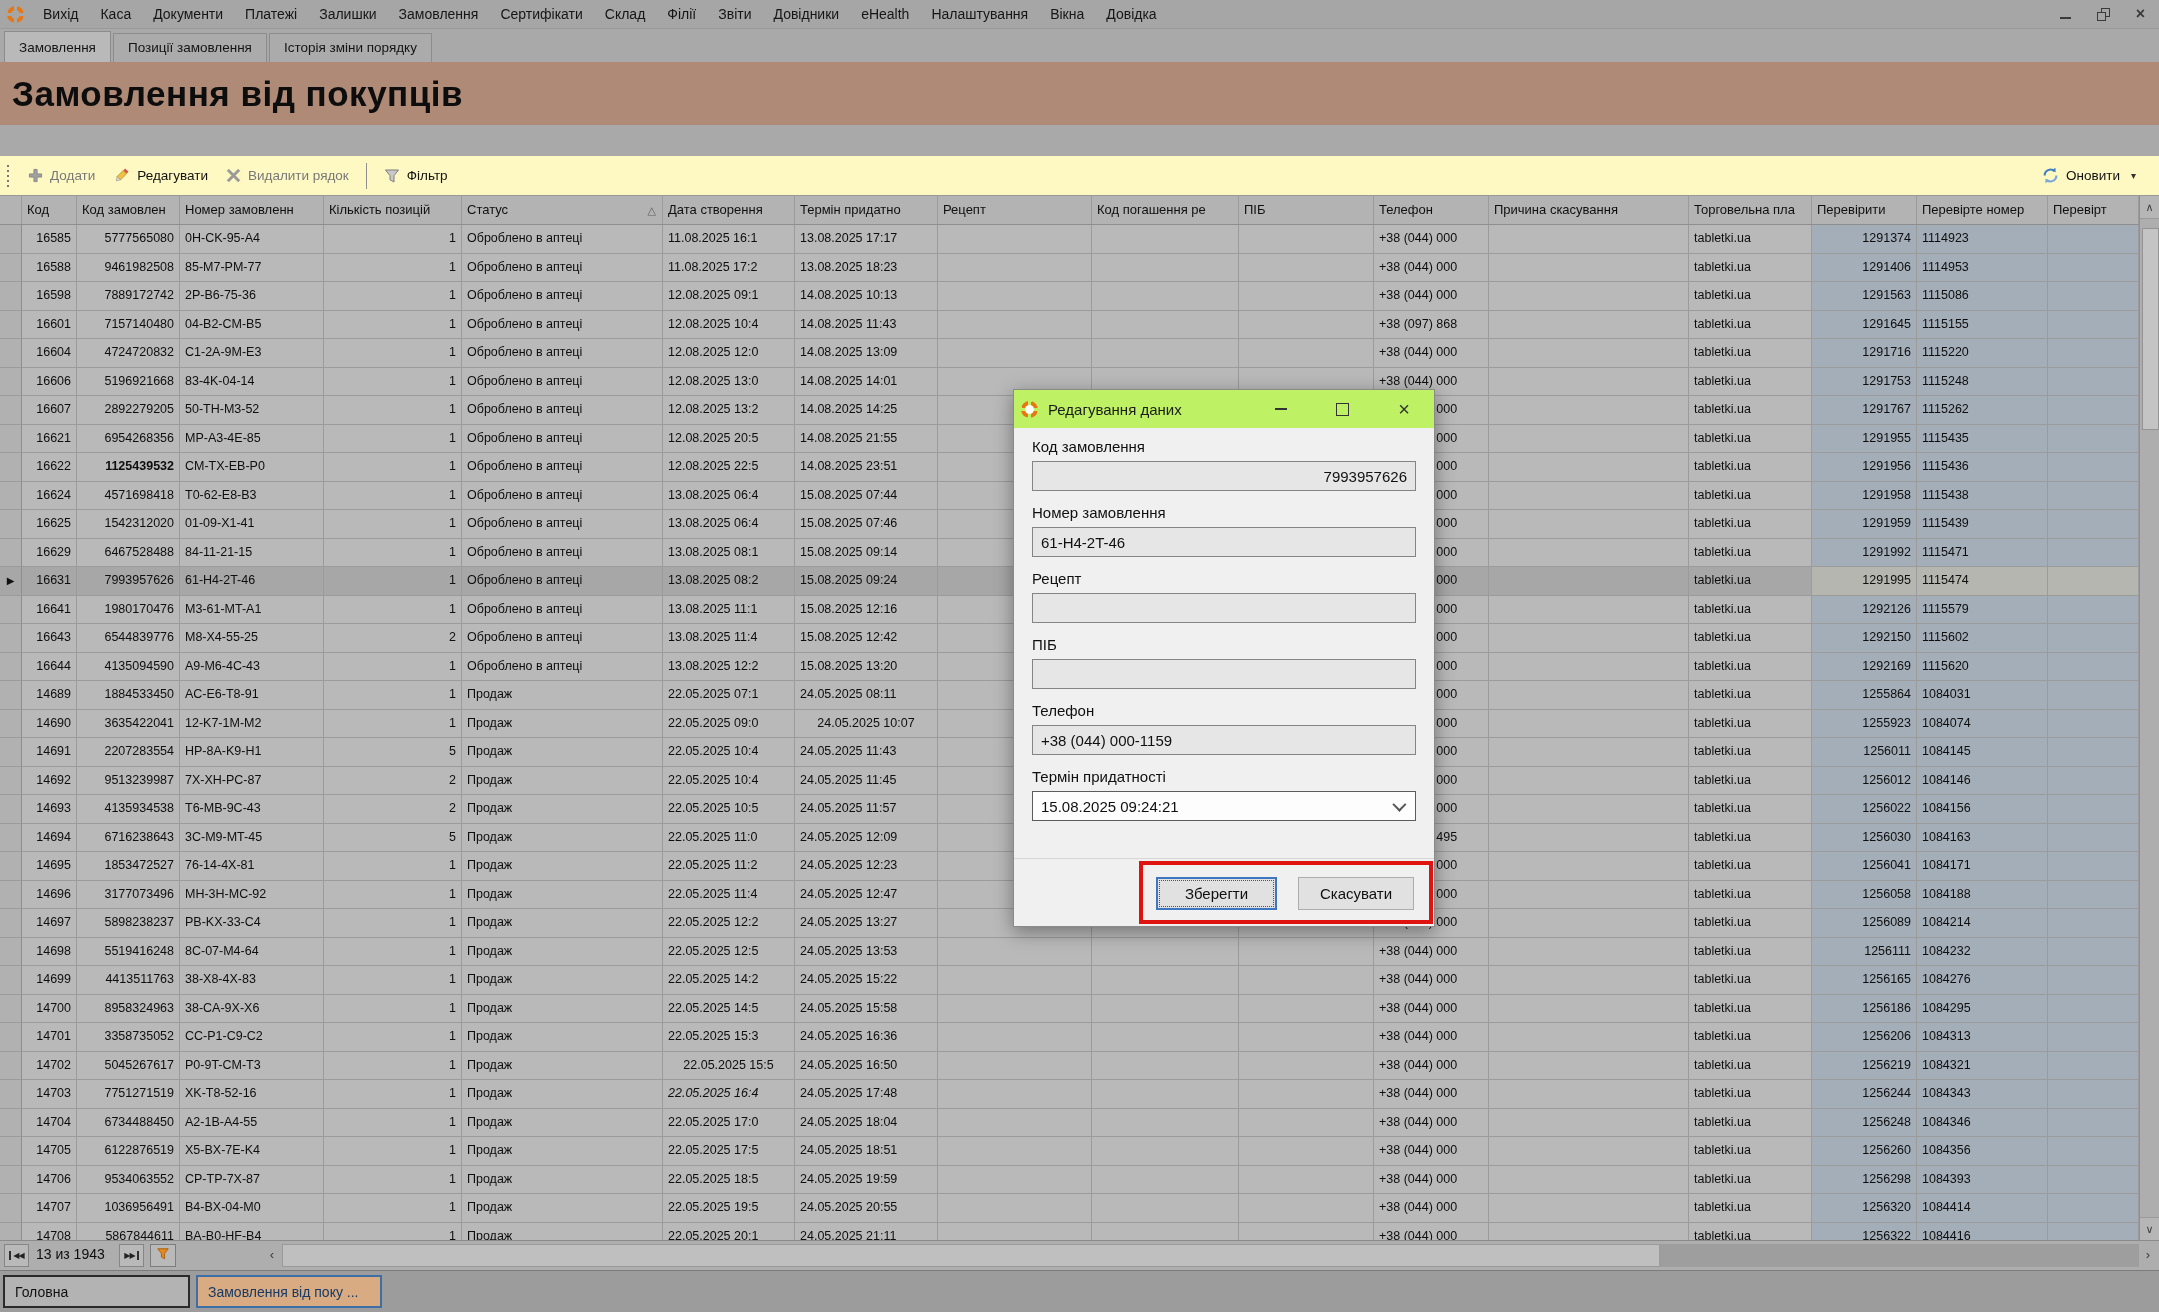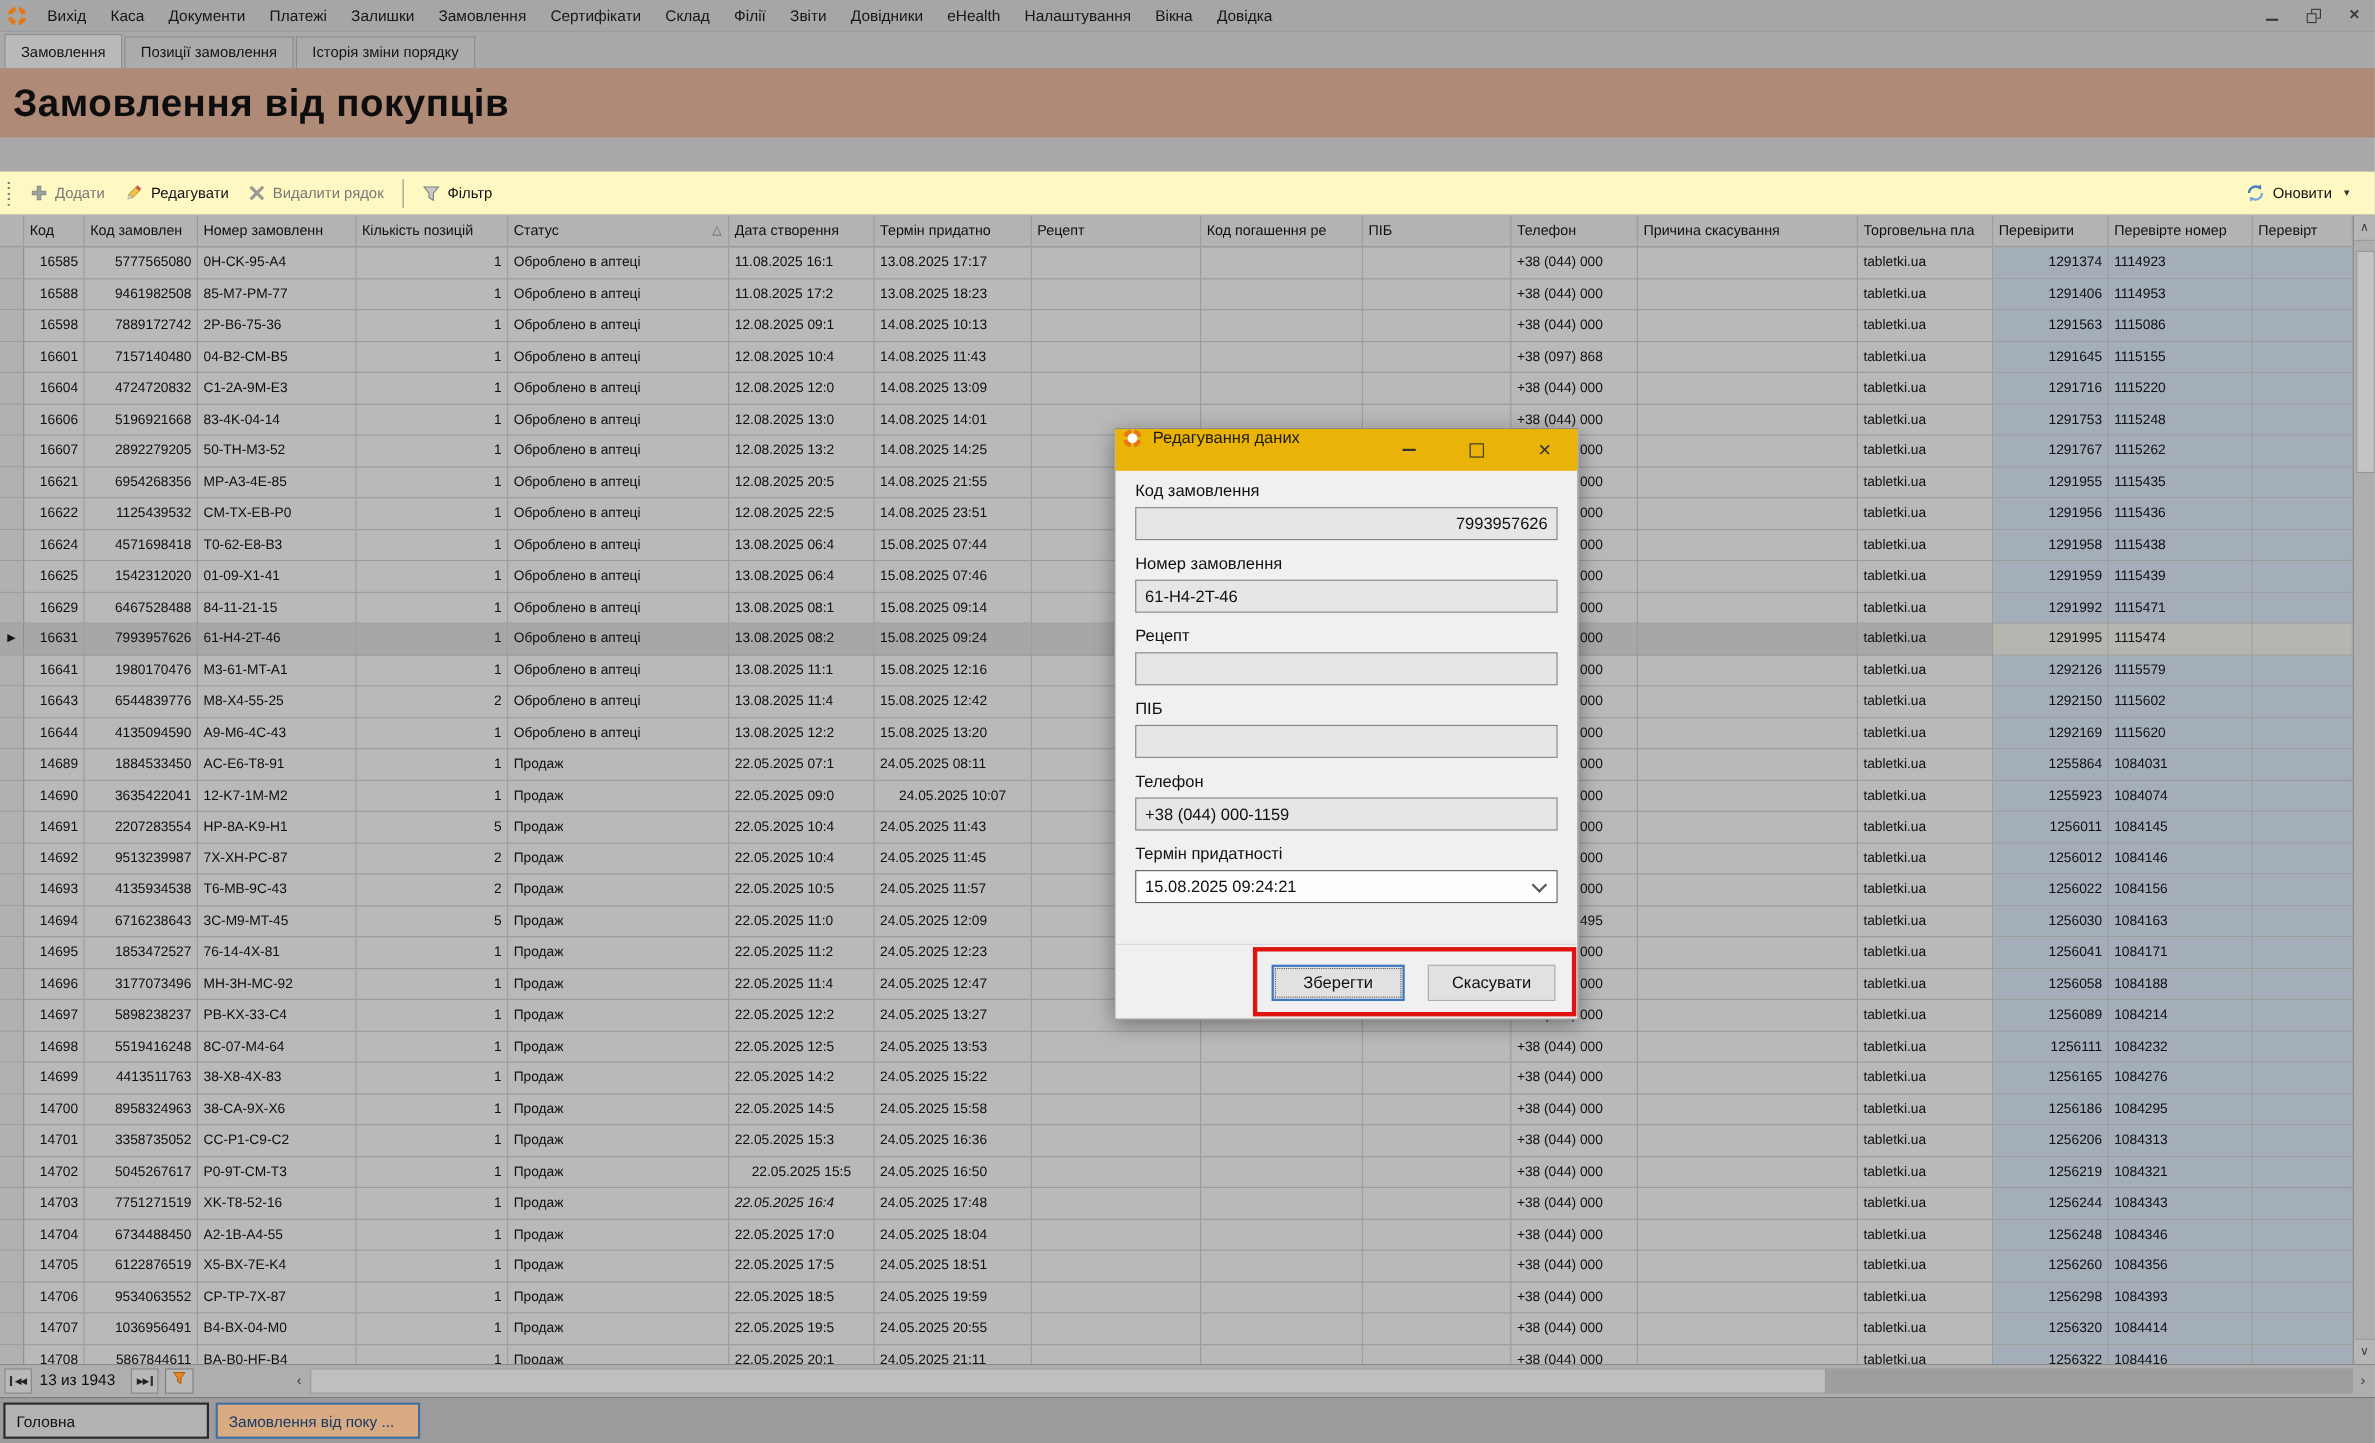--- a/index.html
+++ b/index.html
@@ -89,21 +89,21 @@
 
   
   .taskbar{position:absolute;left:0;top:1270px;width:100%;height:42px;background:#9c9c9c;border-top:1px solid #7c7c7c;box-sizing:border-box;}
   .task{position:absolute;top:4px;height:33px;box-sizing:border-box;display:flex;align-items:center;padding:0 10px;font-size:14px;}
   .task.home{left:3px;width:187px;background:#b3b3b3;border:2px solid #2a2a2a;color:#101010;}
   .task.current{left:196px;width:186px;background:#d8ab82;border:2px solid #3d6ea5;color:#173a66;}
 
   
   .dialog{position:absolute;left:1013px;top:389px;width:422px;height:538px;background:#f0f0f0;border:1px solid #8a8a8a;
     box-sizing:border-box;box-shadow:0 5px 18px rgba(0,0,0,.38);z-index:20;}
-  .dtitle{height:38px;background:#eab308;display:flex;}
+  .dtitle{height:38px;background:#bef264;display:flex;align-items:center;}
   .dtitle .logo::after{background:#ffffff;}
   .dtitle .txt{font-size:15px;color:#1c1c1c;margin-left:2px;}
   .dctrls{margin-left:auto;display:flex;align-items:center;gap:49px;margin-right:24px;}
   .dc{color:#333;}
   .dc-min{width:12px;border-top:2px solid #333;height:0;}
   .dc-max{width:11px;height:11px;border:1.5px solid #333;}
   .dc-close{font-size:20px;line-height:16px;font-weight:400;}
   .dbody{padding:10px 18px 0;}
   .fld{margin-bottom:13px;}
   .fld label{display:block;font-size:15px;color:#101010;margin-bottom:6px;}
@@ -384,21 +384,21 @@
           <div class="cell" style="width: 115px;">+38 (044) 000</div>
           <div class="cell" style="width: 200px;"></div>
           <div class="cell" style="width: 123px;">tabletki.ua</div>
           <div class="cell r dark" style="width: 105px;">1291955</div>
           <div class="cell dark" style="width: 131px;">1115435</div>
           <div class="cell dark" style="width: 91px;"></div>
         </div>
         <div class="grow">
           <div class="cell ind" style="width: 22px;"></div>
           <div class="cell r" style="width: 55px;">16622</div>
-          <div class="cell r" style="width: 103px;">1125439532</div>
+          <div class="cell r" style="width: 103px; font-weight: bold;">1125439532</div>
           <div class="cell" style="width: 144px;">CM-TX-EB-P0</div>
           <div class="cell r" style="width: 138px;">1</div>
           <div class="cell" style="width: 201px;">Оброблено в аптеці</div>
           <div class="cell" style="width: 132px;">12.08.2025 22:5</div>
           <div class="cell" style="width: 143px;">14.08.2025 23:51</div>
           <div class="cell" style="width: 154px;"></div>
           <div class="cell" style="width: 147px;"></div>
           <div class="cell" style="width: 135px;"></div>
           <div class="cell" style="width: 115px;">+38 (044) 000</div>
           <div class="cell" style="width: 200px;"></div>

